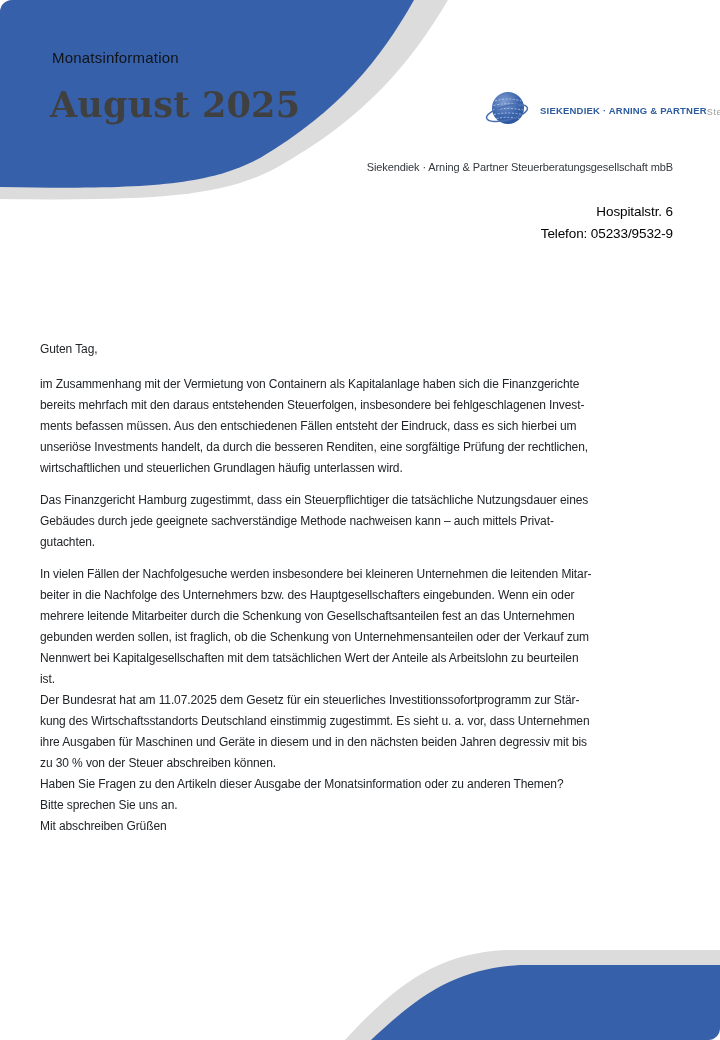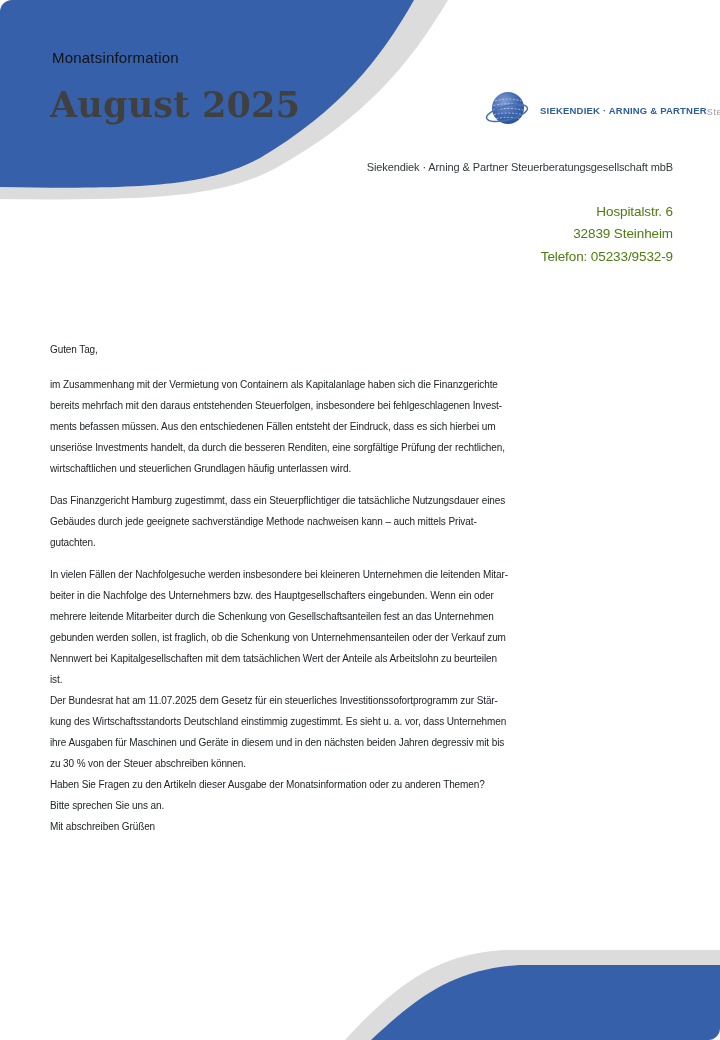--- a/index.html
+++ b/index.html
@@ -23,25 +23,25 @@
     font-size:9.5px;font-weight:bold;color:#2d5c9e;letter-spacing:.2px;white-space:nowrap;
   }
   .logo-sub{
     font-size:9px;color:#9a9a9c;letter-spacing:.6px;margin-top:2px;white-space:nowrap;
   }
   .firm-line{
     position:absolute;right:47px;top:161px;font-size:11px;letter-spacing:-.1px;color:#33373c;white-space:nowrap;margin-left:8px;
   }
   .contact{
     position:absolute;right:47px;top:201px;text-align:right;
-    font-size:13.5px;line-height:22.3px;letter-spacing:-.1px;color:#4d7c0f;
+    font-size:13.5px;line-height:22.3px;letter-spacing:-.1px;color:#000000;
   }
   .letter{
-    position:absolute;left:50px;top:339px;width:645px;
-    font-size:10px;line-height:21px;letter-spacing:-.1px;color:#212529;
+    position:absolute;left:40px;top:339px;width:645px;
+    font-size:12px;line-height:21px;letter-spacing:-.1px;color:#212529;
   }
   .letter p{white-space:pre-line;margin:0;}
   .letter p.salutation{margin-bottom:14px;}
   .letter p.gap{margin-bottom:11px;}
 </style>
 </head>
 <body>
 
 <div class="page">
 
@@ -75,21 +75,20 @@
     <div class="logo-text">
       <div class="logo-name">SIEKENDIEK · ARNING &amp; PARTNER</div>
       <div class="logo-sub">Steuerberatungsgesellschaft mbB</div>
     </div>
   </div>
 
   <div class="firm-line">Siekendiek · Arning &amp; Partner Steuerberatungsgesellschaft mbB</div>
 
   <div class="contact">
     <div>Hospitalstr. 6</div>
-    <div>32839 Steinheim</div>
     <div>Telefon: 05233/9532-9</div>
   </div>
 
   <div class="letter">
     <p class="salutation">Guten Tag,</p>
     <p class="gap">im Zusammenhang mit der Vermietung von Containern als Kapitalanlage haben sich die Finanzgerichte
 bereits mehrfach mit den daraus entstehenden Steuerfolgen, insbesondere bei fehlgeschlagenen Invest-
 ments befassen müssen. Aus den entschiedenen Fällen entsteht der Eindruck, dass es sich hierbei um
 unseriöse Investments handelt, da durch die besseren Renditen, eine sorgfältige Prüfung der rechtlichen,
 wirtschaftlichen und steuerlichen Grundlagen häufig unterlassen wird.</p>

